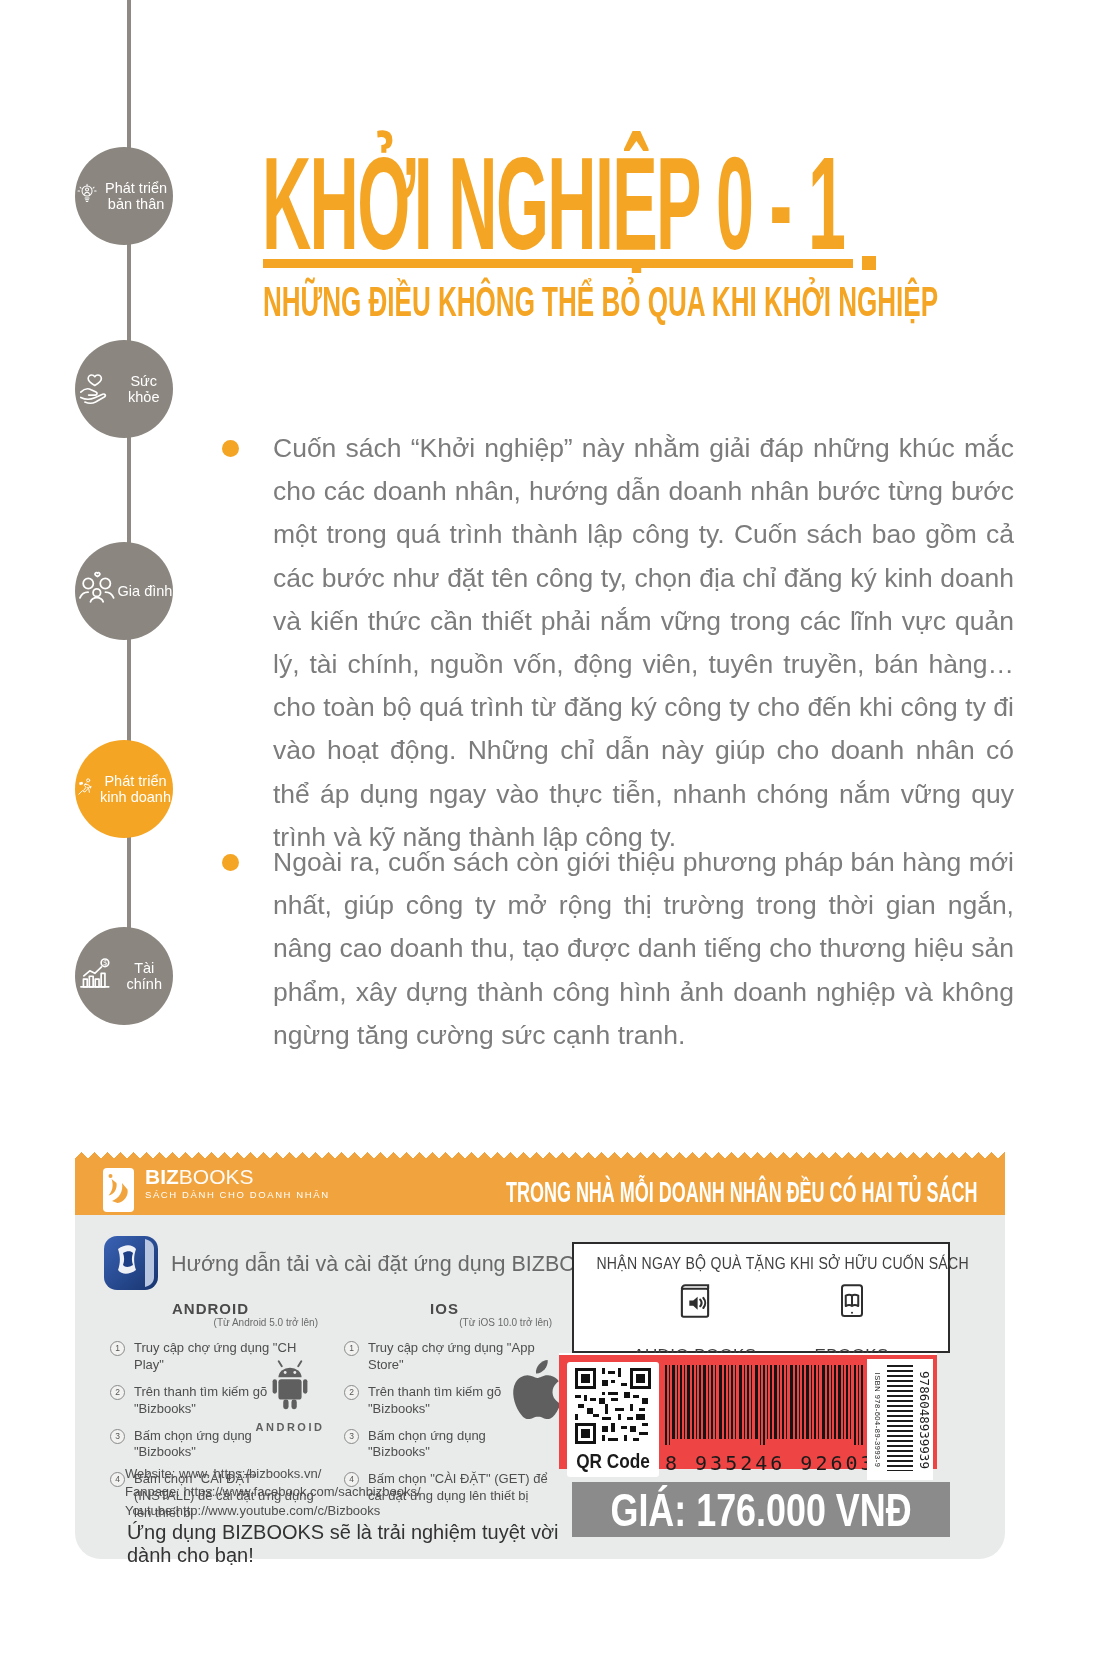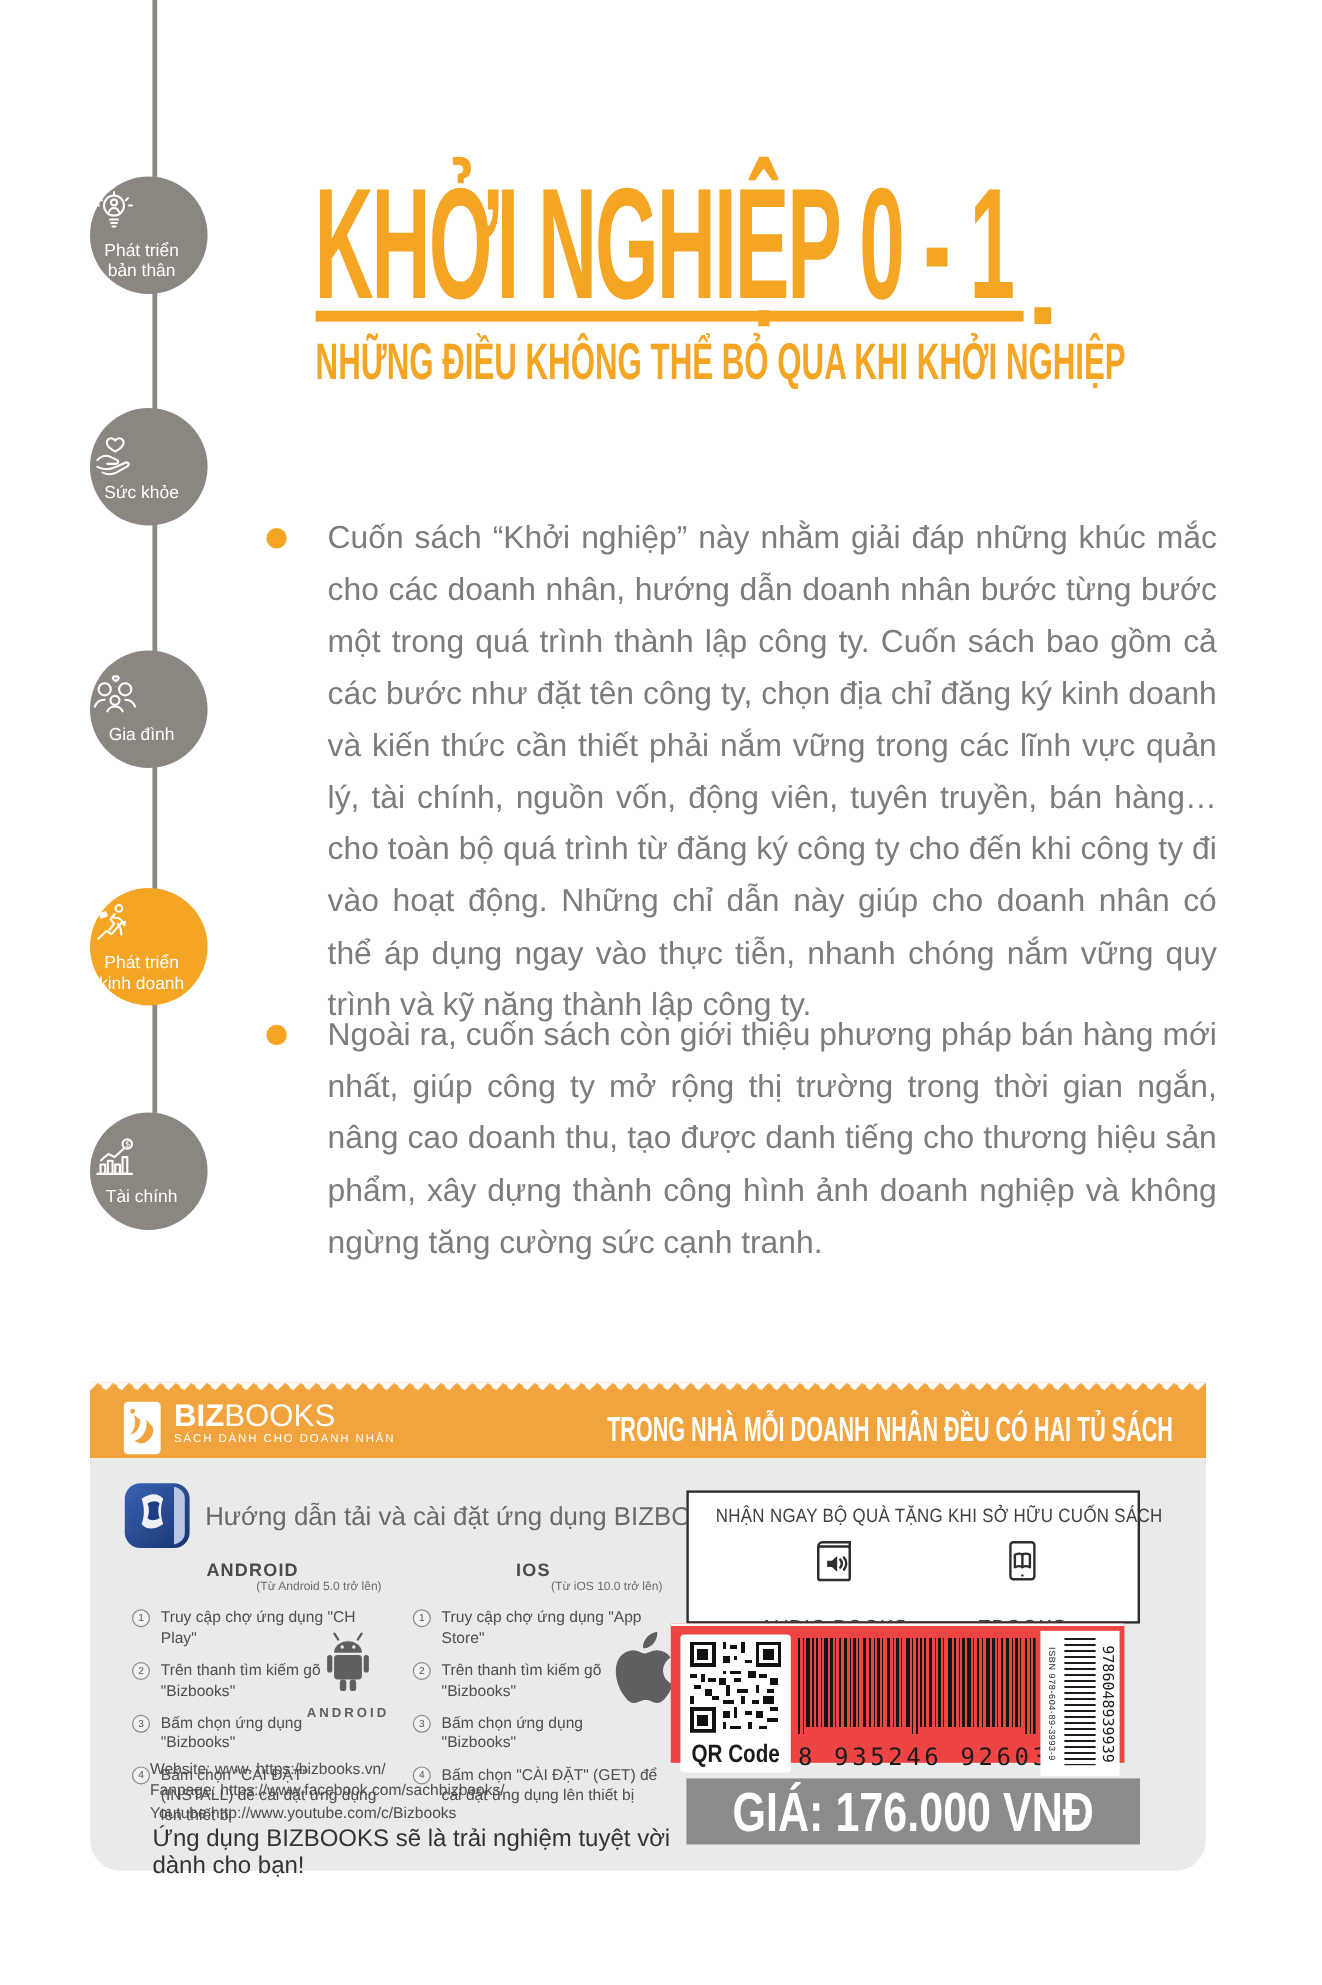--- a/index.html
+++ b/index.html
@@ -2,21 +2,21 @@
 <html><head>
 <meta charset="utf-8">
 <style>
   *{margin:0;padding:0;box-sizing:border-box}
   html,body{width:1102px;height:1654px}
   body{position:relative;background:#fff;font-family:"Liberation Sans","DejaVu Sans",sans-serif;overflow:hidden}
 
   
   .timeline{position:absolute;left:127px;top:0;width:4px;height:978px;background:#8e8983}
   .side-item{position:absolute;left:75px;width:98px;height:98px;border-radius:50%;
-    background:#8B867F;color:#fff;display:flex;flex-direction:column;
+    background:#8B867F;color:#fff;display:flex;flex-direction:row;align-items:center;
     justify-content:center;text-align:center;z-index:2}
   .side-item.active{background:#F5A524}
   .side-label{font-size:14.5px;line-height:1.12;max-width:86px}
   .side-icon{margin-bottom:3px}
 
   
   .book-title{position:absolute;left:262px;top:138px;white-space:nowrap;
     font-size:124px;font-weight:bold;color:#F5A524;letter-spacing:-3px;
     transform:scale(.55,1.06);transform-origin:0 0;line-height:1}
   .title-underline{position:absolute;left:263px;top:259px;width:590px;height:9px;background:#F5A524}
@@ -30,21 +30,21 @@
   .para .dot{flex:0 0 17px;width:17px;height:17px;border-radius:50%;background:#F5A524;margin-top:13px}
   .para p{font-size:26.5px;line-height:1.63;text-align:justify}
   .para1{top:427px}.para2{top:841px}
 
   
   .banner-teeth{position:absolute;left:75px;top:1152px;width:930px;height:13px;
     background:conic-gradient(from 135deg at 50% 0,#F1A43E 90deg,rgba(0,0,0,0) 0) 0 0/13px 13px repeat-x}
   .banner{position:absolute;left:75px;top:1165px;width:930px;height:50px;background:#F1A43E}
   .brand-badge{position:absolute;left:28px;top:3px}
   .brand-text{position:absolute;left:70px;top:1px;color:#fff;line-height:1}
-  .brand-name{font-size:26px;letter-spacing:0}
+  .brand-name{font-size:21px;letter-spacing:0}
   .brand-name b{font-weight:bold}.brand-name span{font-weight:normal;opacity:.95}
   .brand-tag{font-size:9.5px;font-weight:normal;letter-spacing:1.6px;margin-top:3px}
   .slogan{position:absolute;right:28px;top:11px;white-space:nowrap;color:#fff;
     font-size:29px;font-weight:bold;transform:scale(.62,1);transform-origin:100% 0}
 
   
   .panel{position:absolute;left:75px;top:1215px;width:930px;height:344px;
     background:#E9EAEA;border-radius:0 0 26px 26px}
   .app-row-icon{position:absolute;left:28px;top:20px}
   .app-row-title{position:absolute;left:96px;top:37px;font-size:21.5px;color:#696969}

